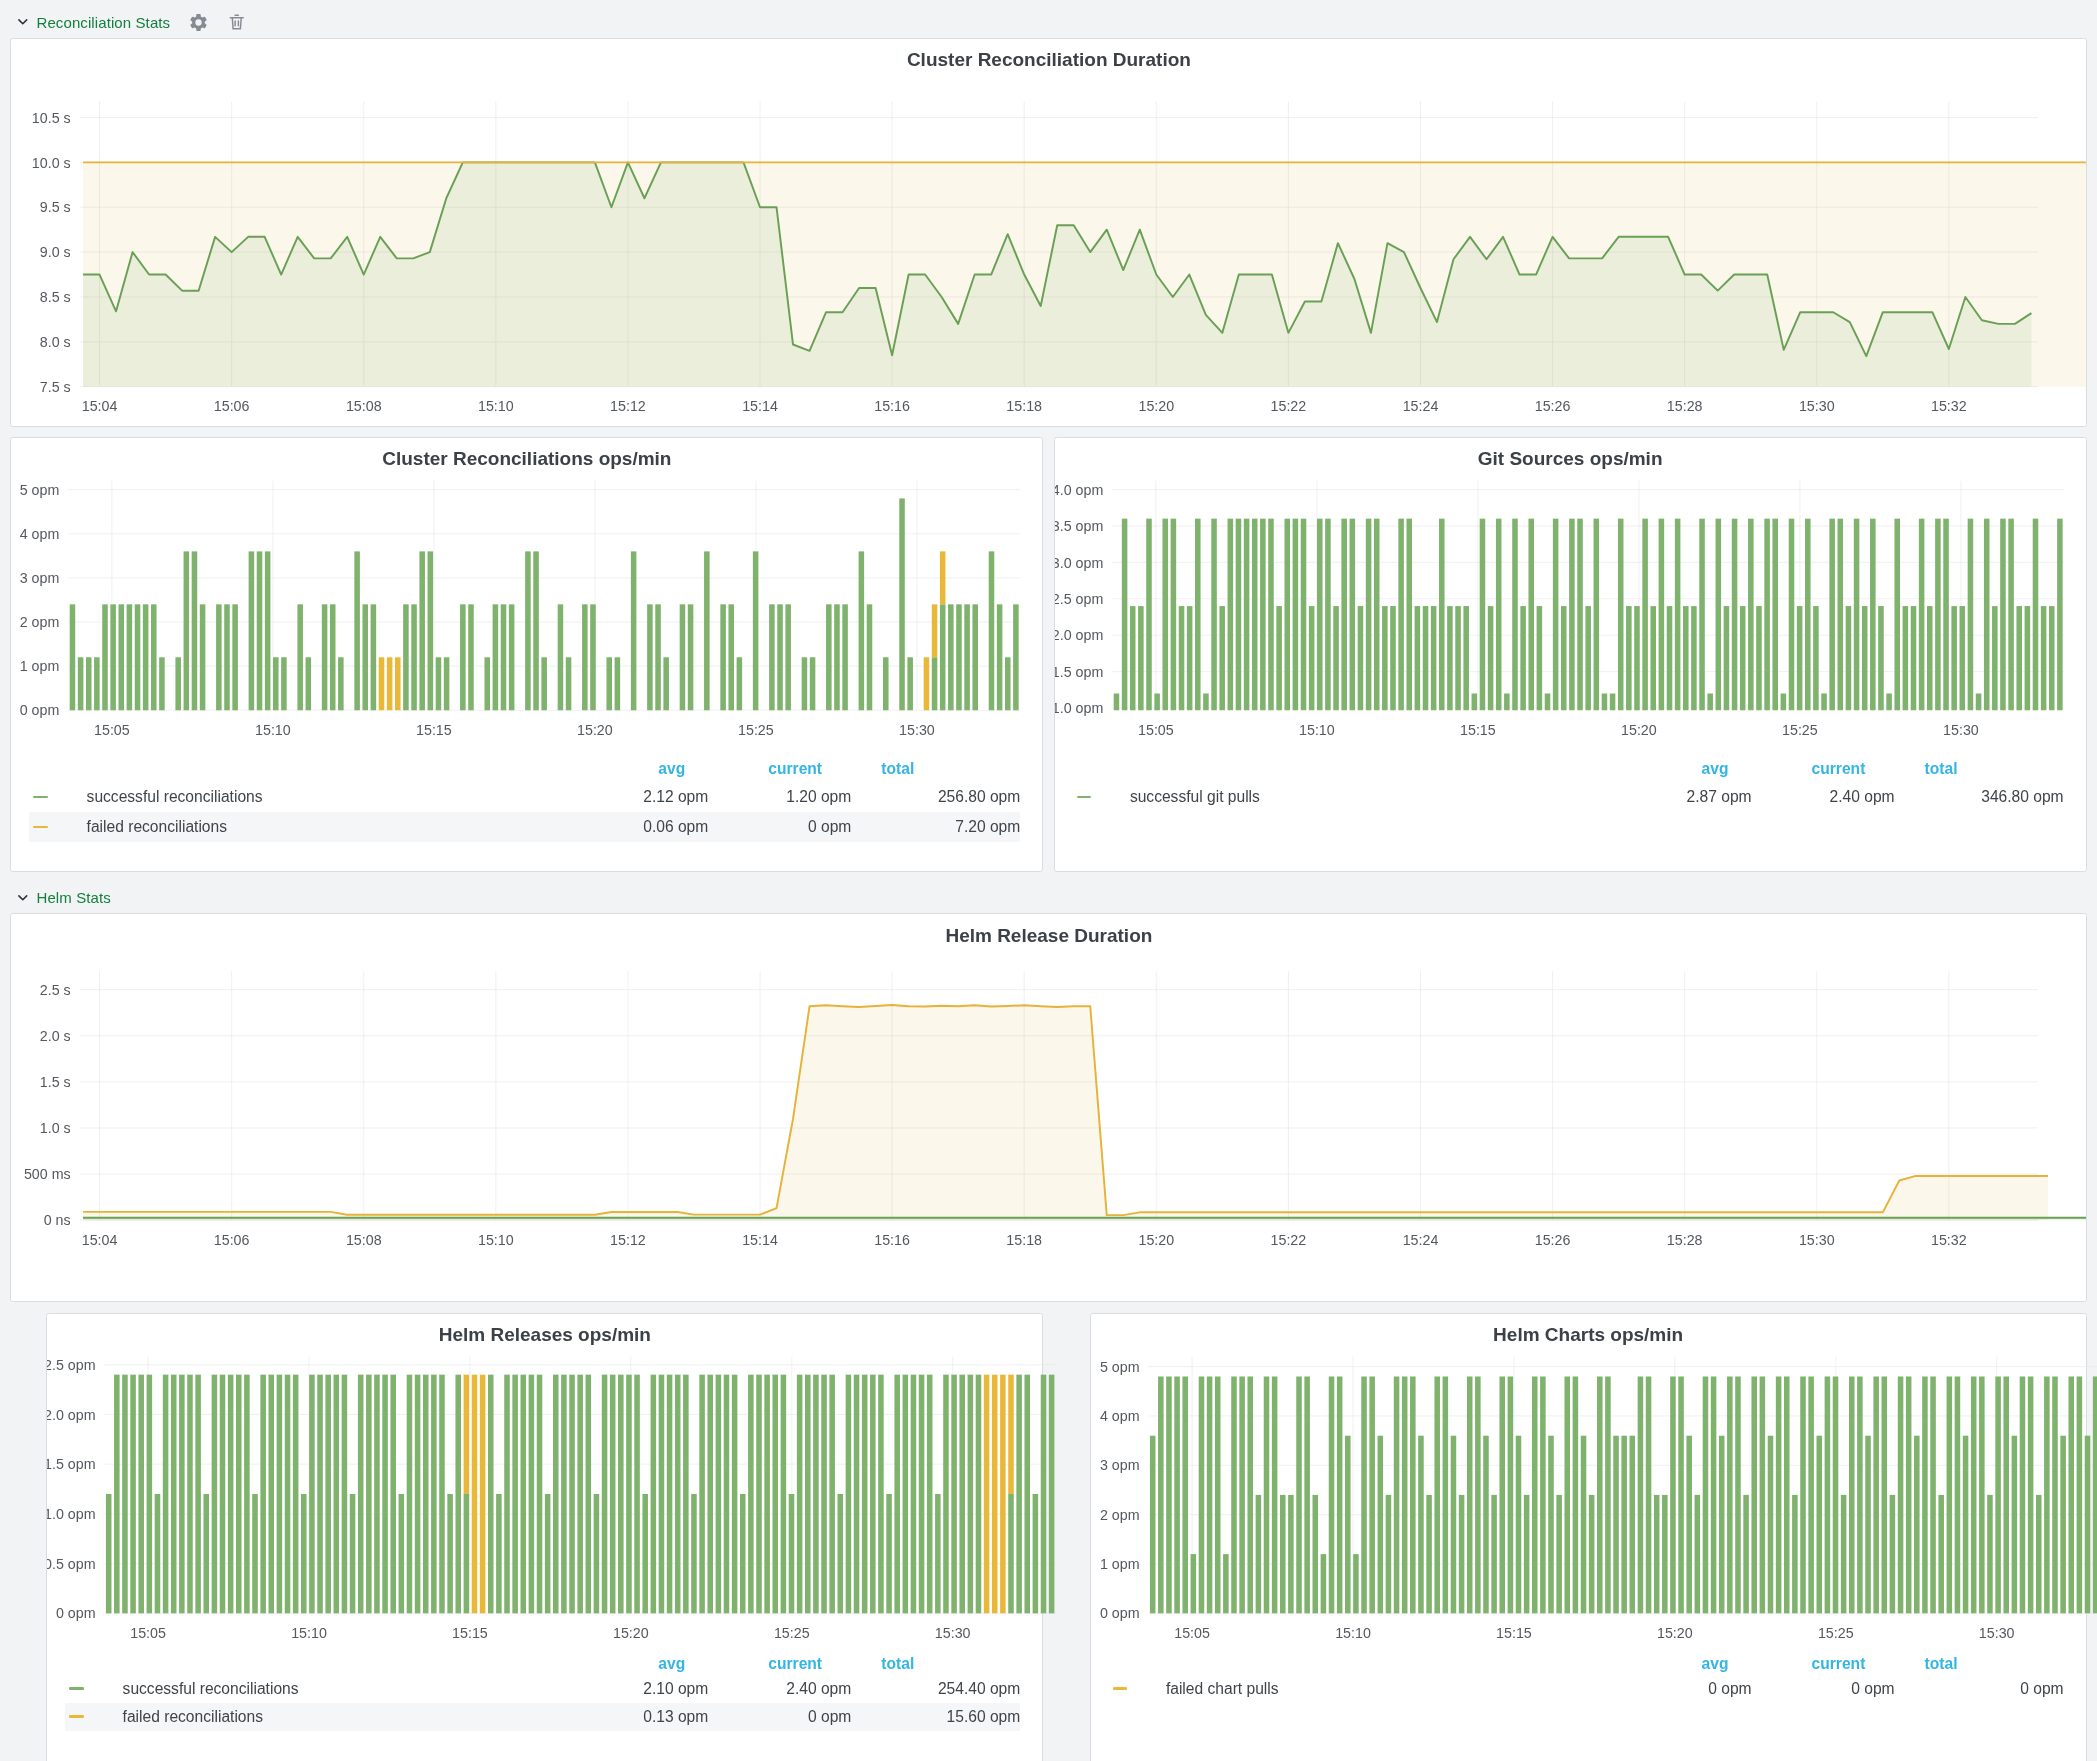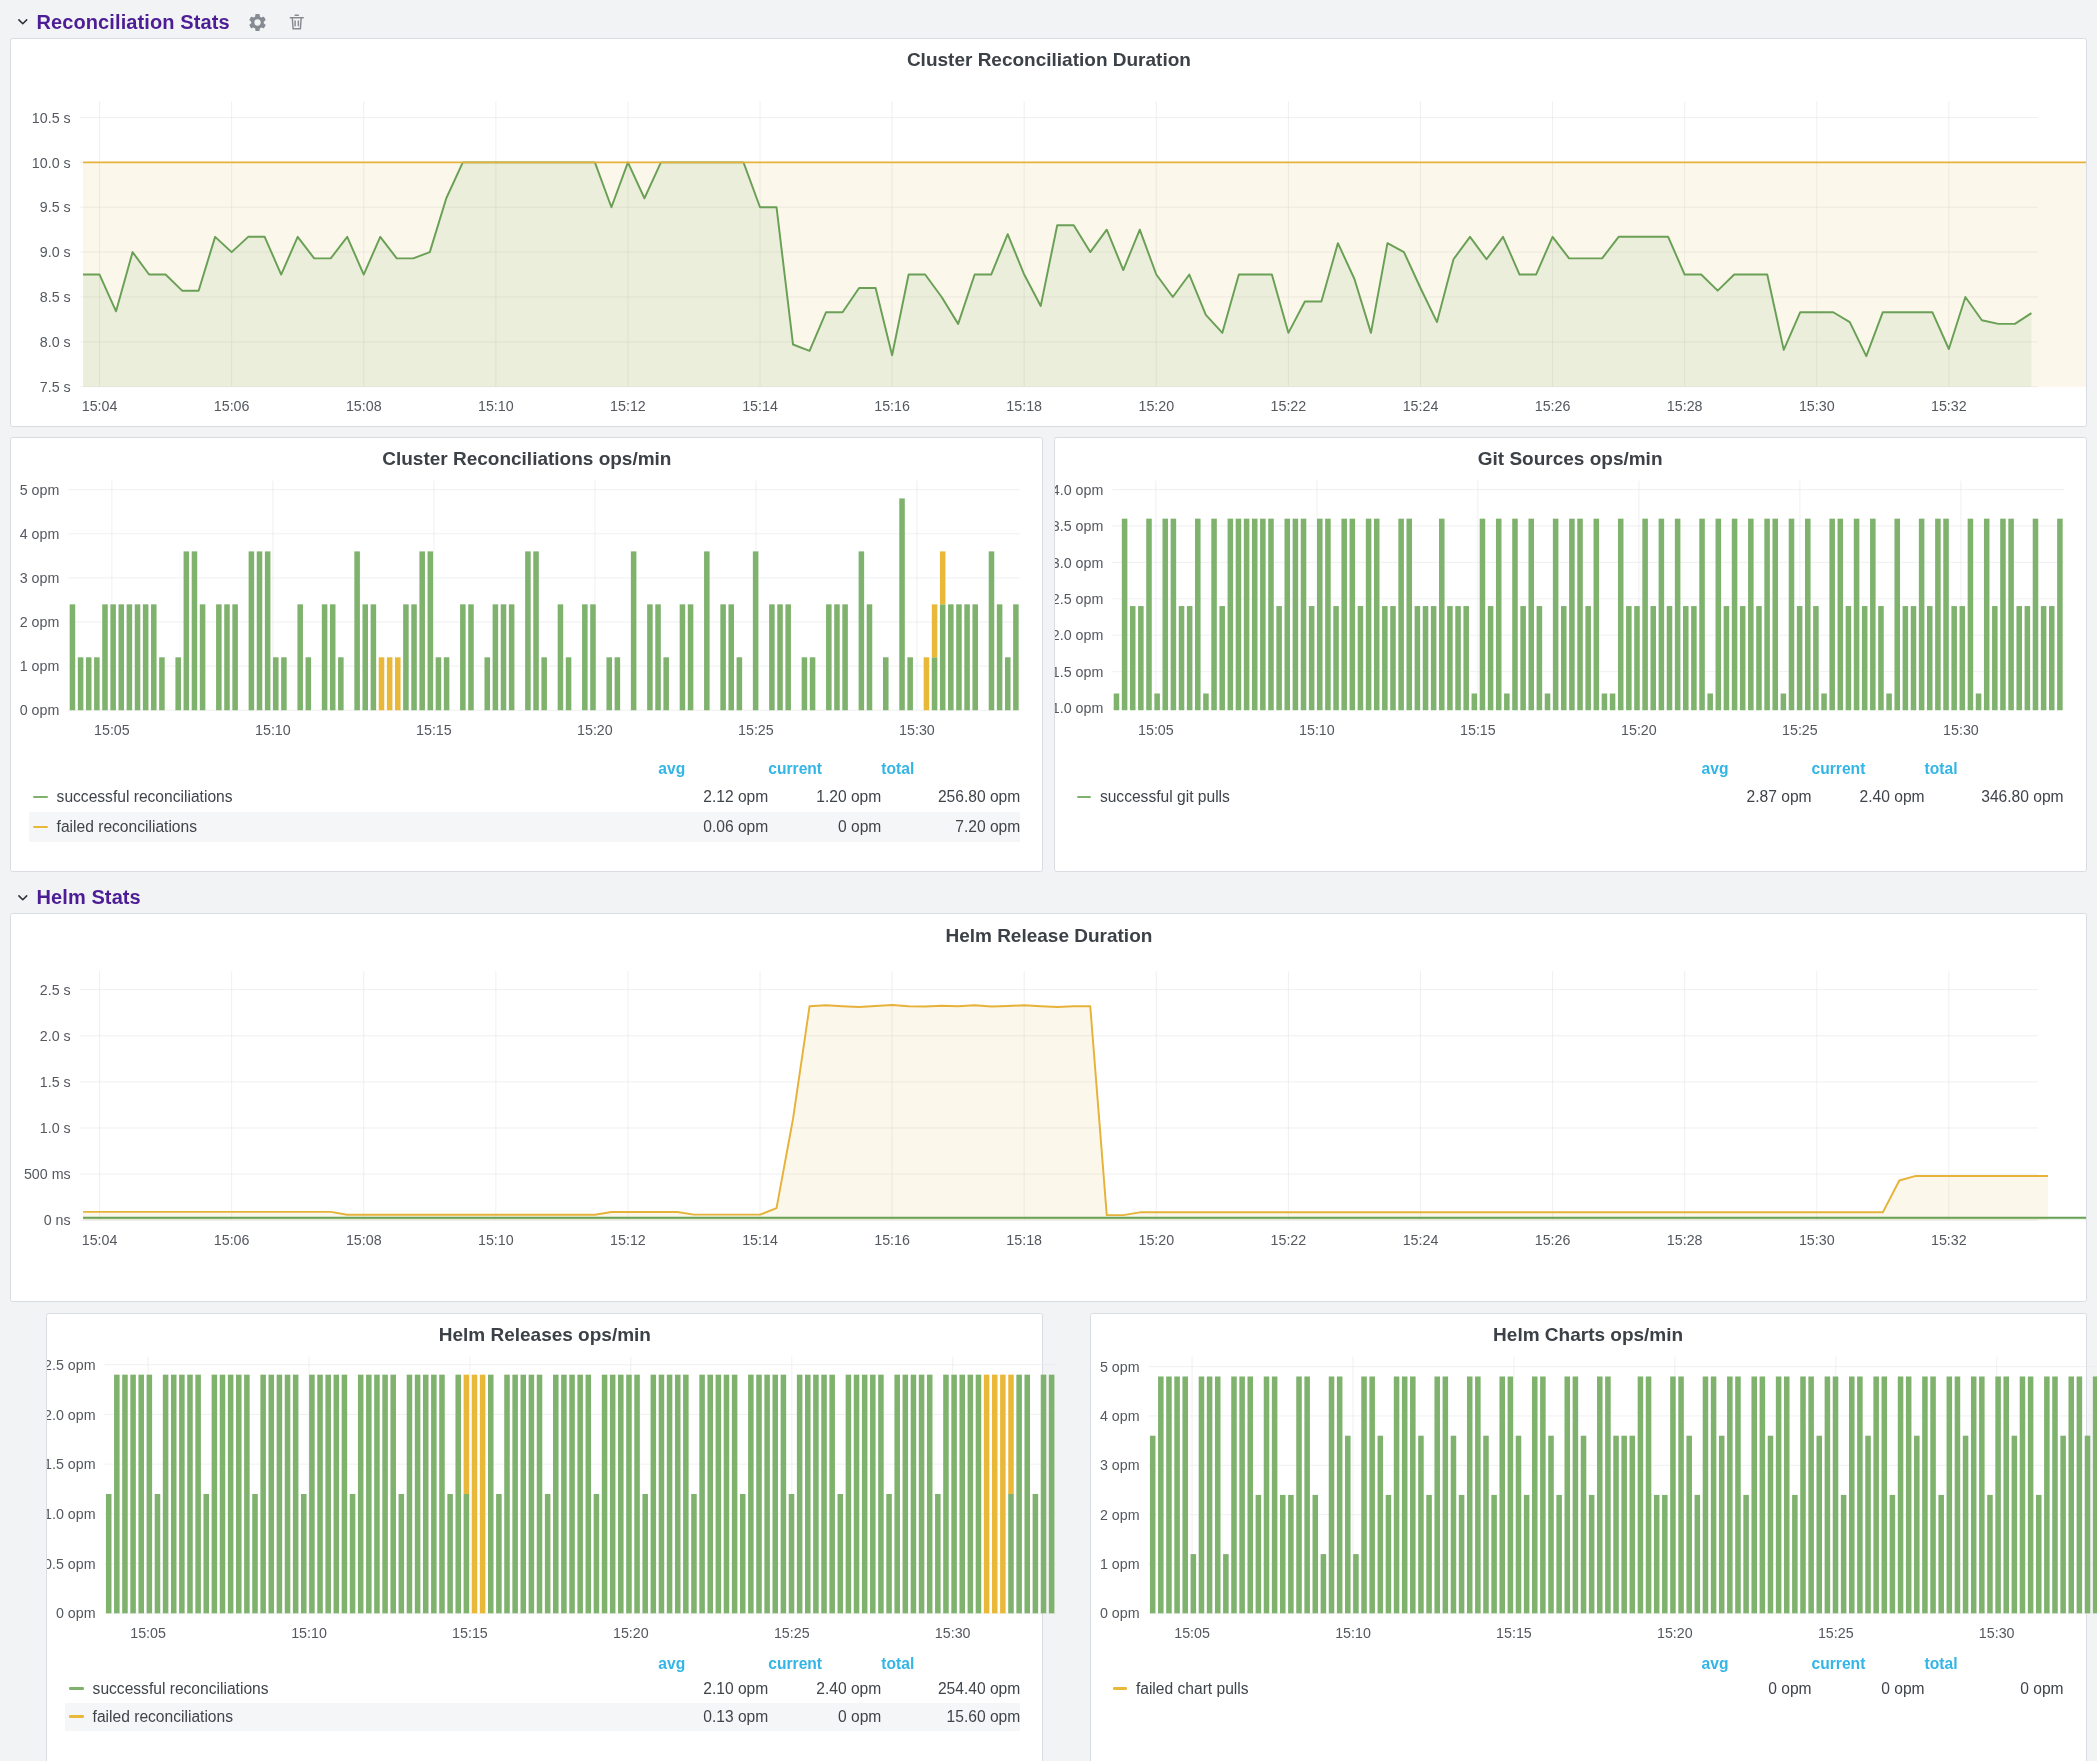--- a/index.html
+++ b/index.html
@@ -1,36 +1,36 @@
 <!DOCTYPE html>
 <html style="font-size:10.4px"><head>
 <meta charset="utf-8">
 <style>
   * { box-sizing: border-box; margin: 0; padding: 0; }
   html,body { width: 2097px; background:#f2f3f5; font-family:"Liberation Sans",sans-serif; }
   .page { padding: 6.5px 10.4px 13px 10.4px; }
   .section-head { display:flex; align-items:center; height:31px; padding-left:3.9px; cursor:pointer; }
   .section-head .chev { display:inline-flex; width:17px; height:17px; margin-right:5.2px; align-items:center; justify-content:center; }
-  .sec-title { font-size:20px; font-weight:700; color:#4c1d95; letter-spacing:0.1px; }
+  .sec-title { font-size:15px; font-weight:400; color:#15803d; letter-spacing:0.1px; }
   .hicon { display:inline-flex; width:22px; height:22px; margin-left:17px; align-items:center; justify-content:center; opacity:0.85; }
   .panel { position:relative; background:#ffffff; border:0.6px solid #d9dde2; border-radius:2.6px; }
   .panel-full { width:2077px; height:389px; margin-bottom:10.4px; }
   .row { display:flex; gap:10.4px; margin-bottom:10.4px; }
   .panel-half { width:1033px; }
   .row-2 .panel-half { height:435px; }
   .row-4 .panel-half { height:511px;margin-left:36px; }
   .ptitle { position:absolute; top:10.4px; left:0; right:0; text-align:center; font-size:19px; font-weight:700; color:#3b4147; z-index:2; }
   .chart { position:absolute; inset:0; z-index:1; }
   .legend { position:absolute; left:18px; right:22px; z-index:2; font-size:15.6px; color:#3f444a; }
   .row-2 .legend { top:319px; }
   .row-4 .legend { top:339px; }
   .lhead { display:flex; justify-content:flex-end; align-items:center; height:25px; font-weight:700; }
   .row-4 .lhead { height:22px; }
   .lhead span { }
-  .lrow { display:flex; align-items:center; height:30px; }
+  .lrow { display:flex; align-items:center; height:30px;gap:30px; }
   .row-4 .lrow { height:28px; }
   .lrow:nth-child(even) { background:#f5f6f8; }
   .lrows .lrow { border-radius:1.3px; }
   .lmark { width:14.3px; height:2.6px; border-radius:1.3px; margin:0 9px 0 3.9px; flex:0 0 auto; }
   .llabel { flex:1 1 auto; text-align:left; }
   .lv { text-align:right; }
   .col-avg { width:110px; } .col-cur { width:113px; } .col-tot { width:139px; }
   svg text { font-family:"Liberation Sans",sans-serif; }
 </style>
 </head>

